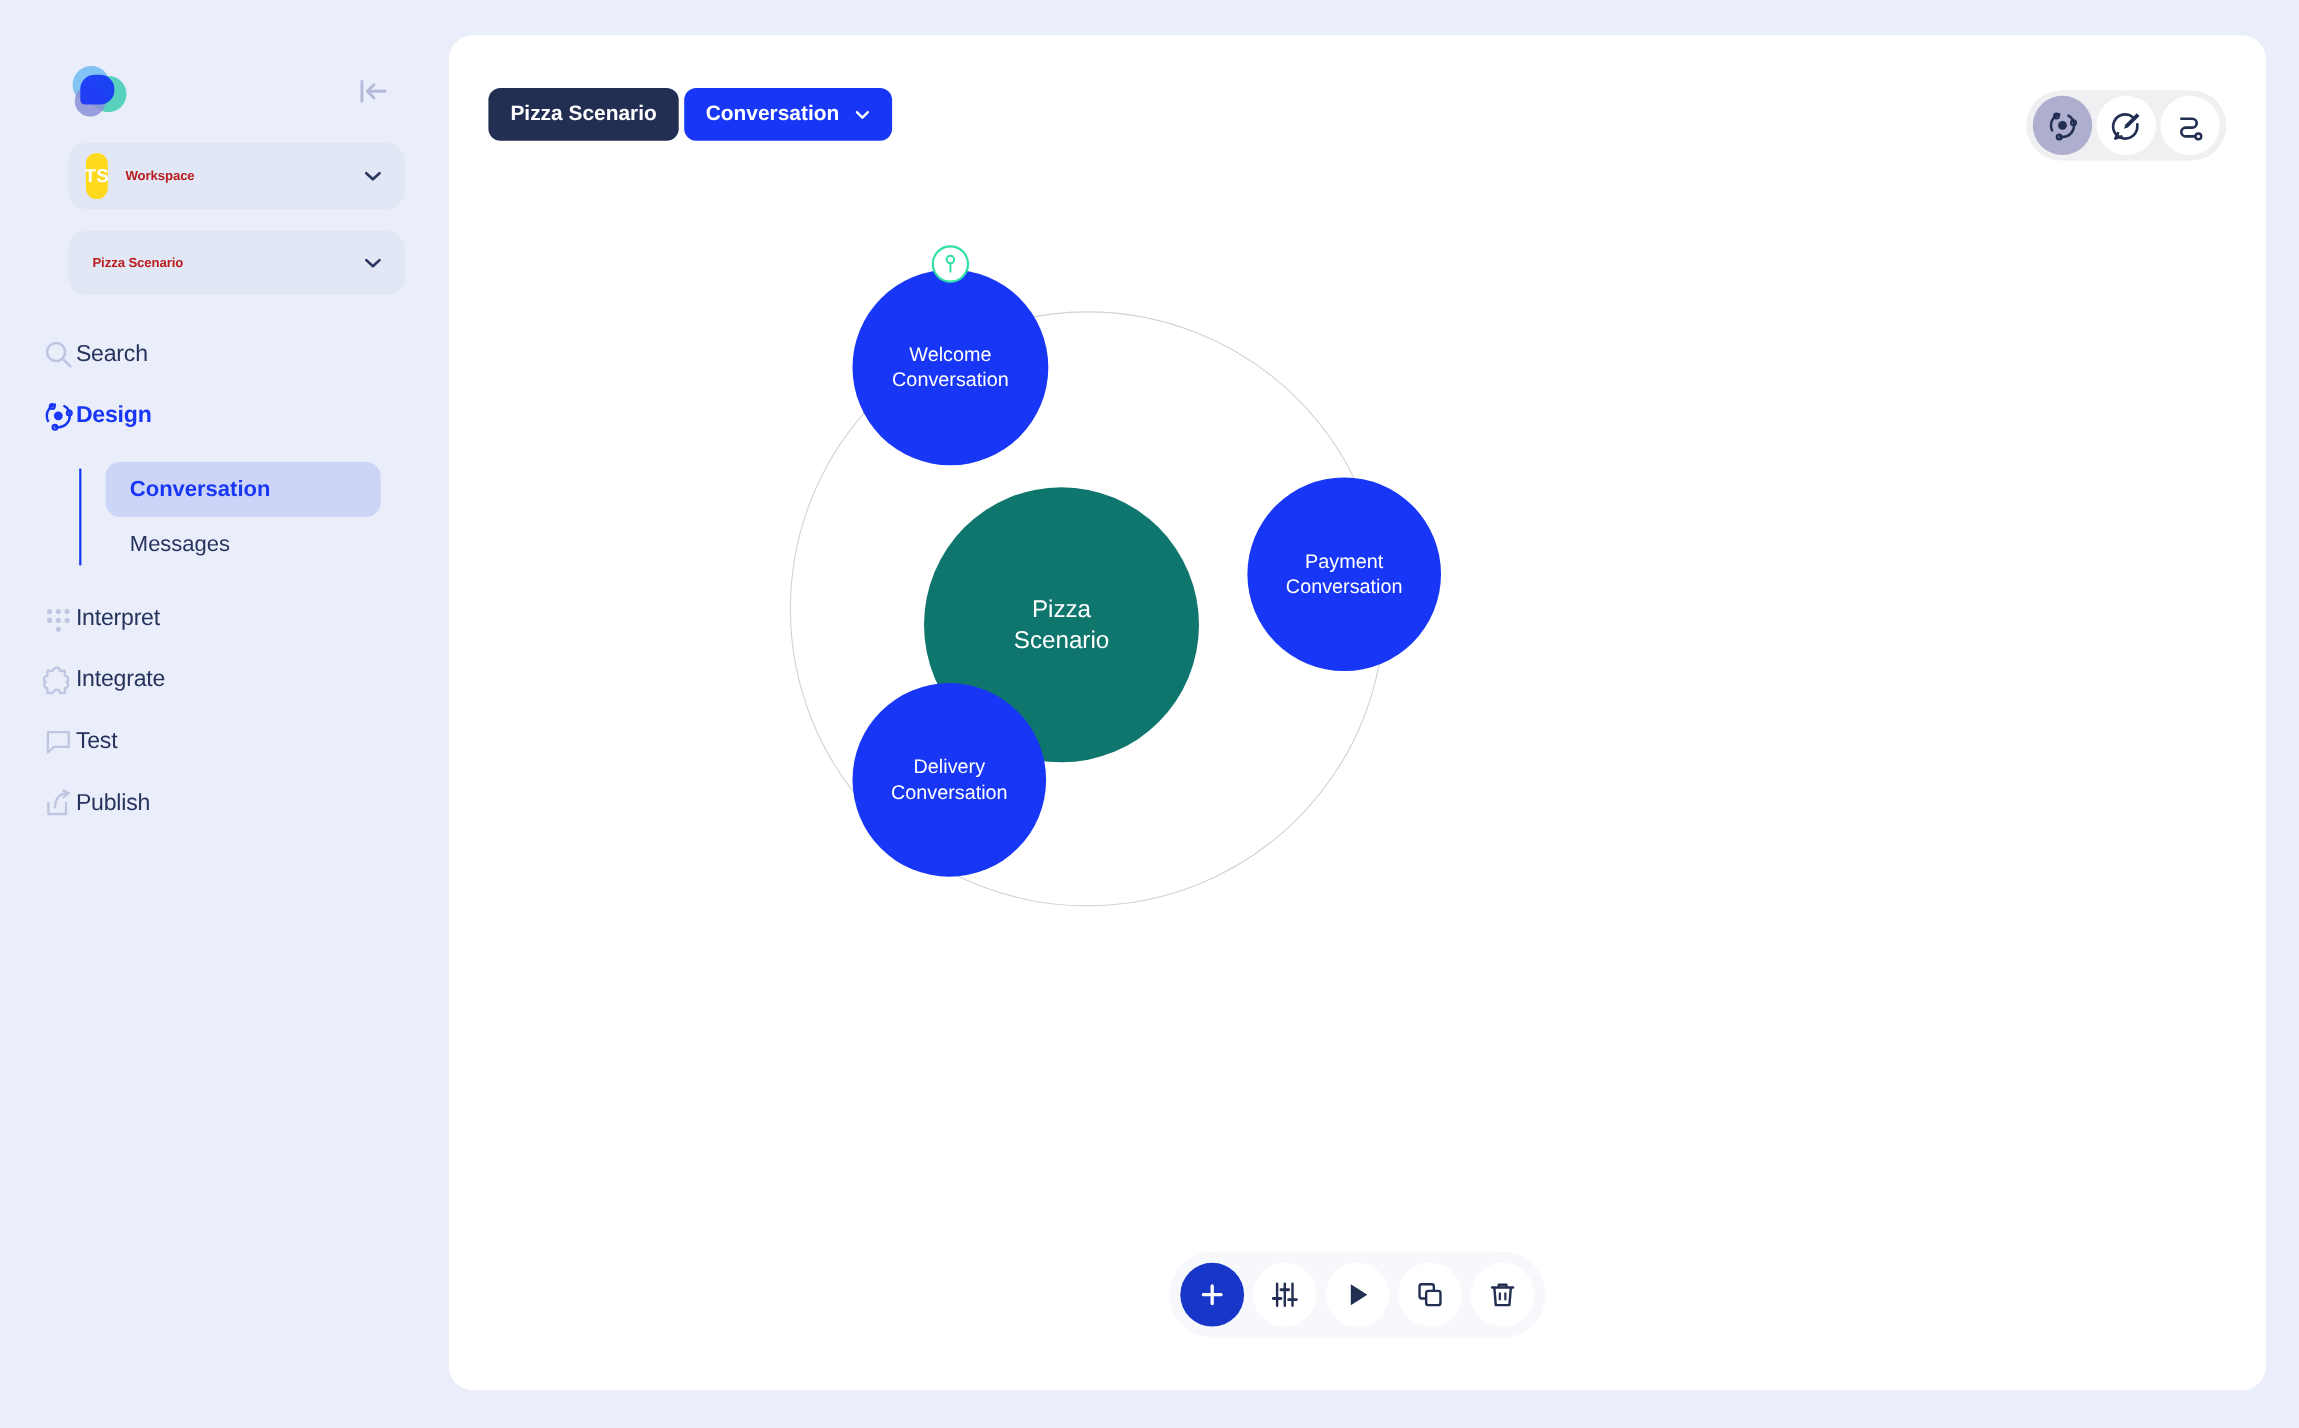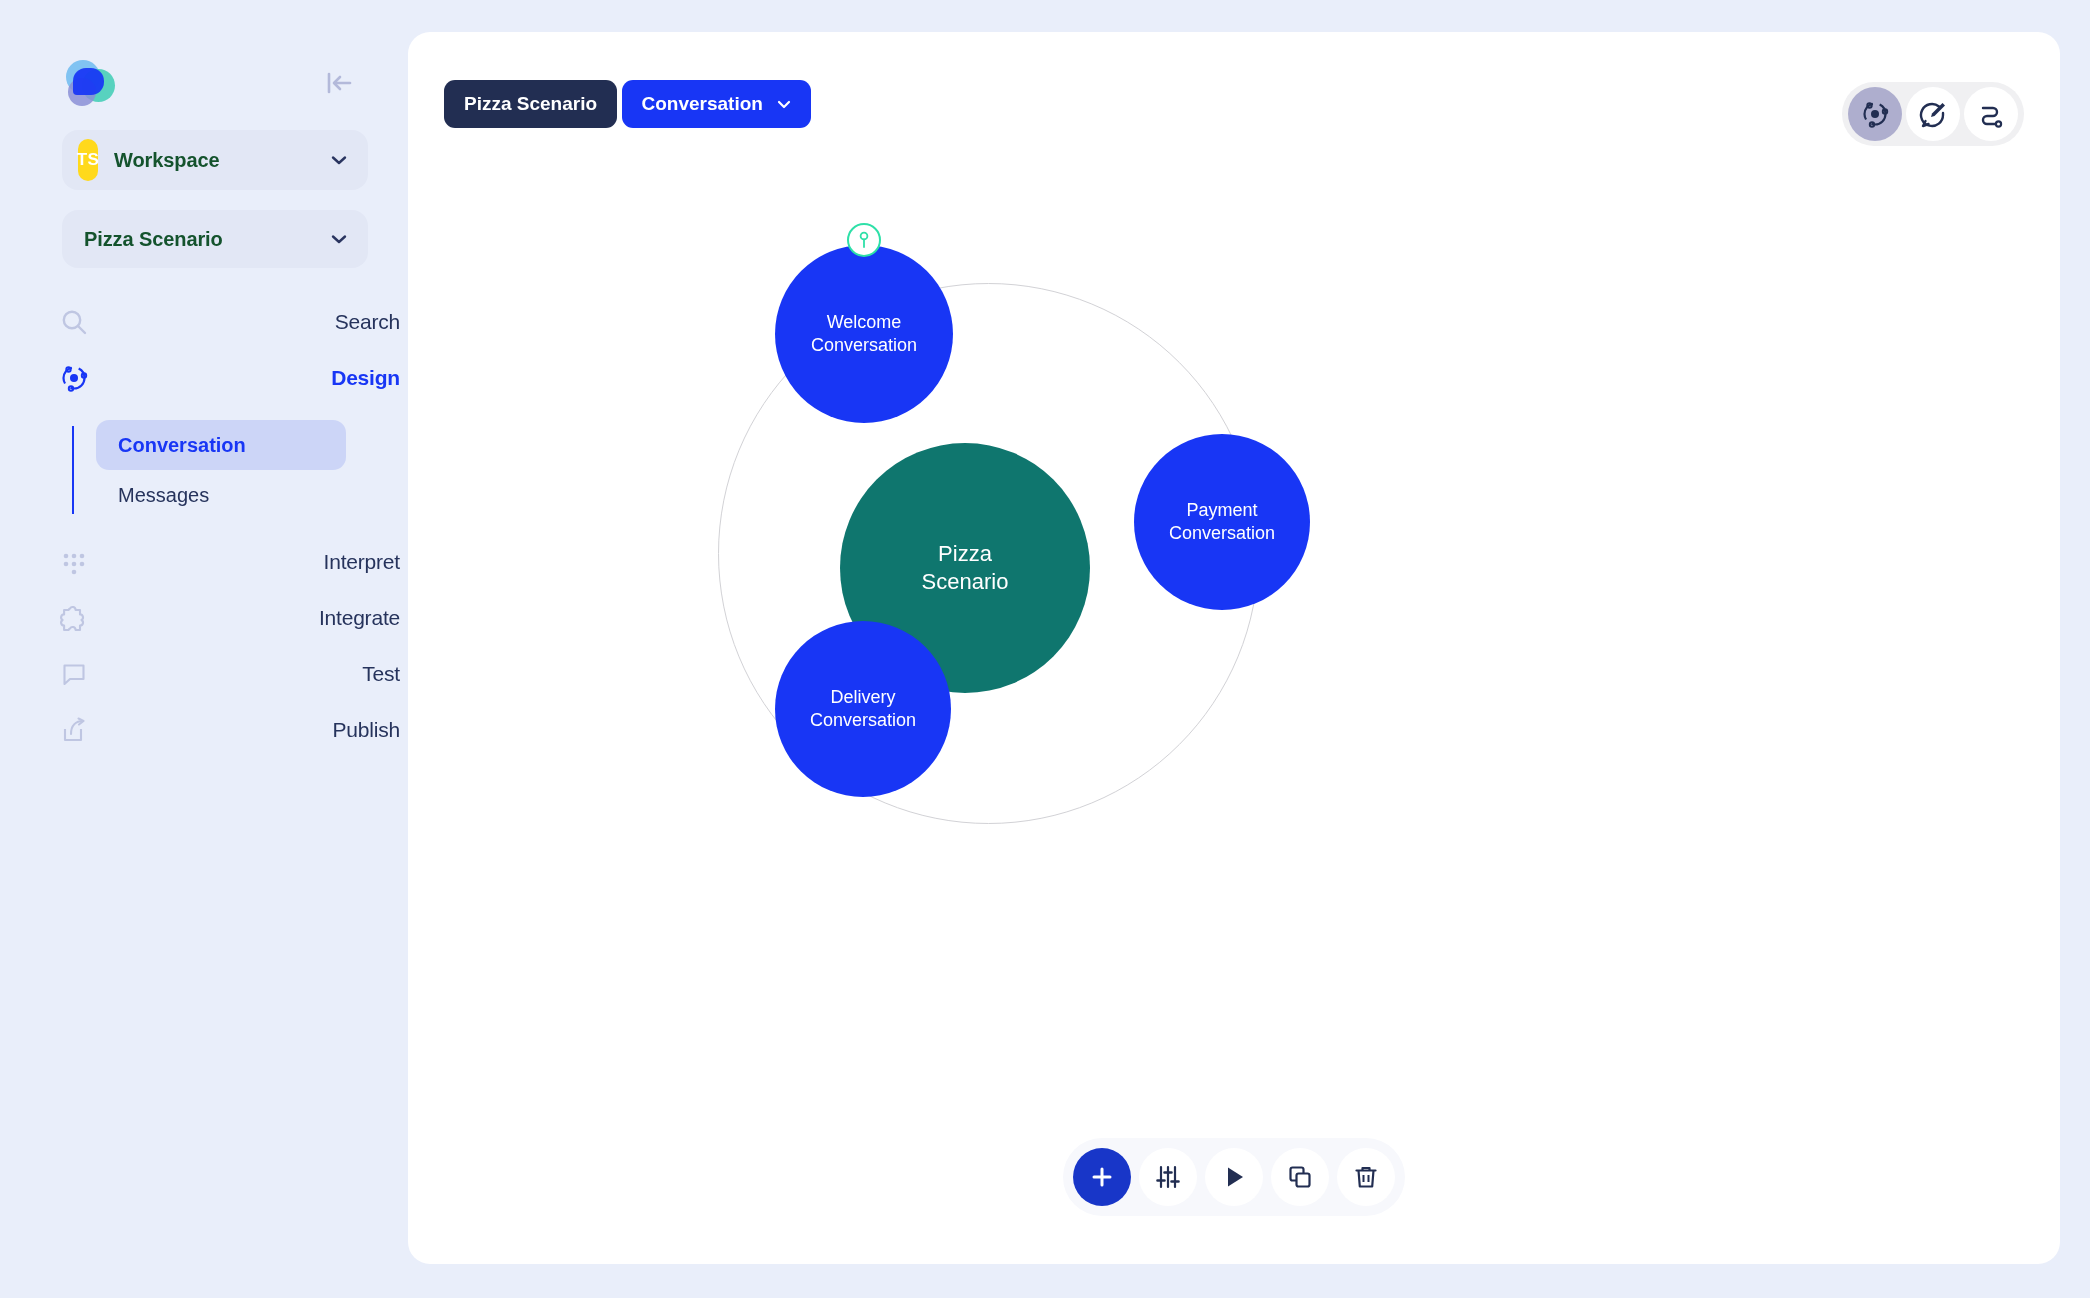--- a/index.html
+++ b/index.html
@@ -61,35 +61,33 @@
   .ws-badge {
     width: 20px; height: 42px; border-radius: 11px;
     background: #ffd91c;
     color: #ffffff; font-weight: bold; font-size: 17px;
     display: flex; align-items: center; justify-content: center;
     letter-spacing: .4px;
   }
   .sb-select .label {
     flex: 1;
     margin-left: 16px;
-    font-size: 20px; font-weight: bold; color: #14532d;
+    font-size: 12px; font-weight: bold; color: #b91c1c;
     letter-spacing: -.1px;
   }
   .sb-select.scenario { margin-top: 20px; height: 58px; padding-left: 22px; }
   .sb-select.scenario .label { margin-left: 0; }
   .chev { color: #2a3560; display: flex; }
 
   .nav { margin-top: 26px; }
   .nav-item {
     display: flex; align-items: center;
     height: 56px;
-    padding-left: 58px;
-    cursor: pointer;
-    gap: 22px;
-    justify-content: space-between;
+    padding-left: 37px;
+    cursor: pointer;
   }
   .nav-item .nav-label {
     font-size: 21px; color: #26335c; letter-spacing: -.2px;
   }
   .nav-item.active .nav-label { color: #1836f5; font-weight: bold; }
   .nav-icon { width: 32px; height: 32px; display: flex; align-items: center; justify-content: center; color: #bfc6e2; }
   .nav-item.active .nav-icon { color: #1836f5; }
 
   .subnav {
     position: relative;

